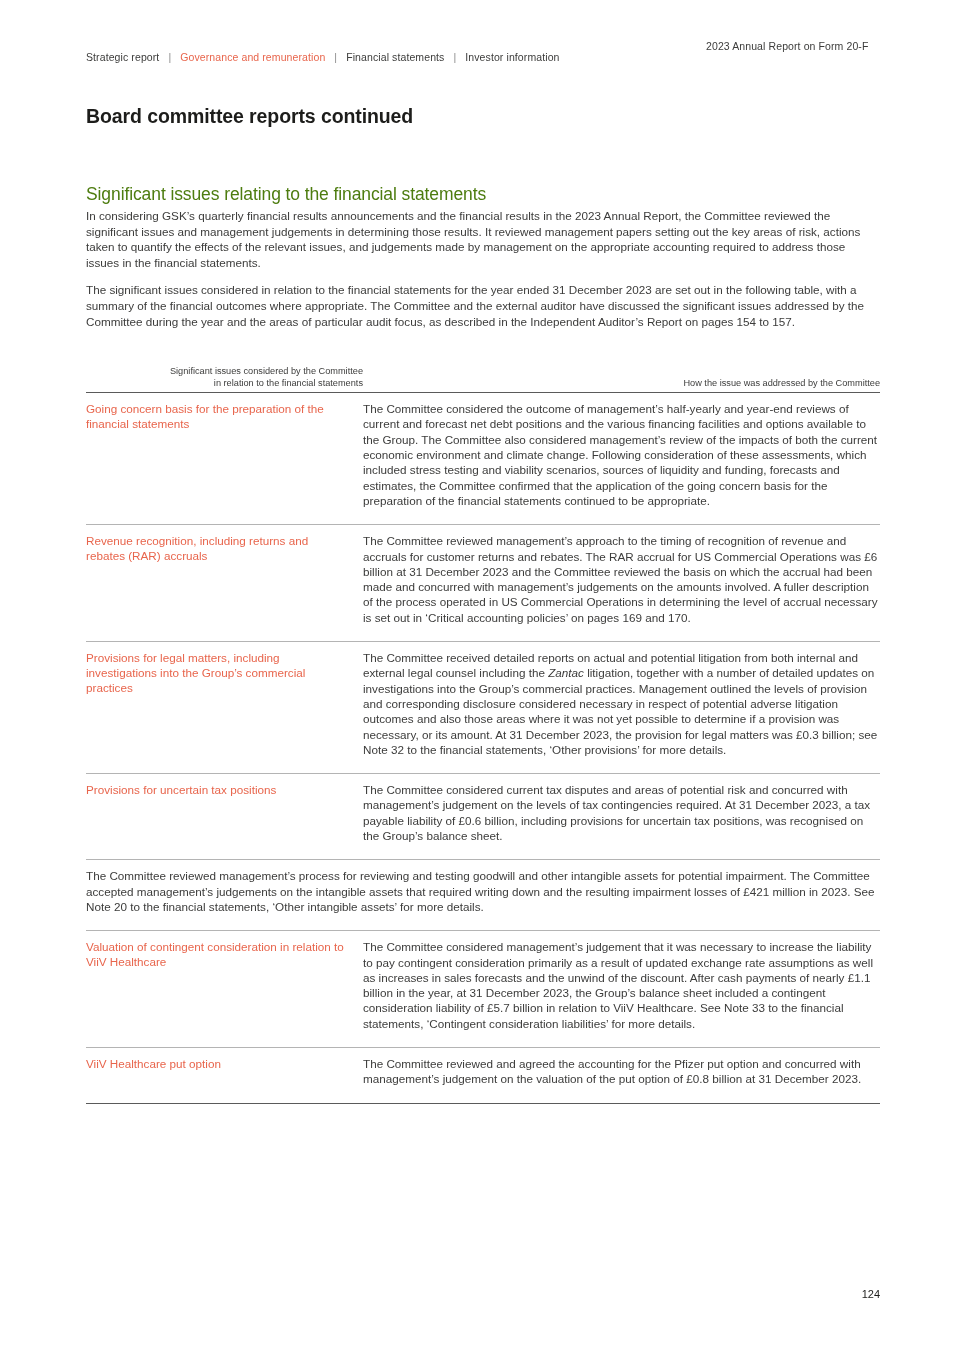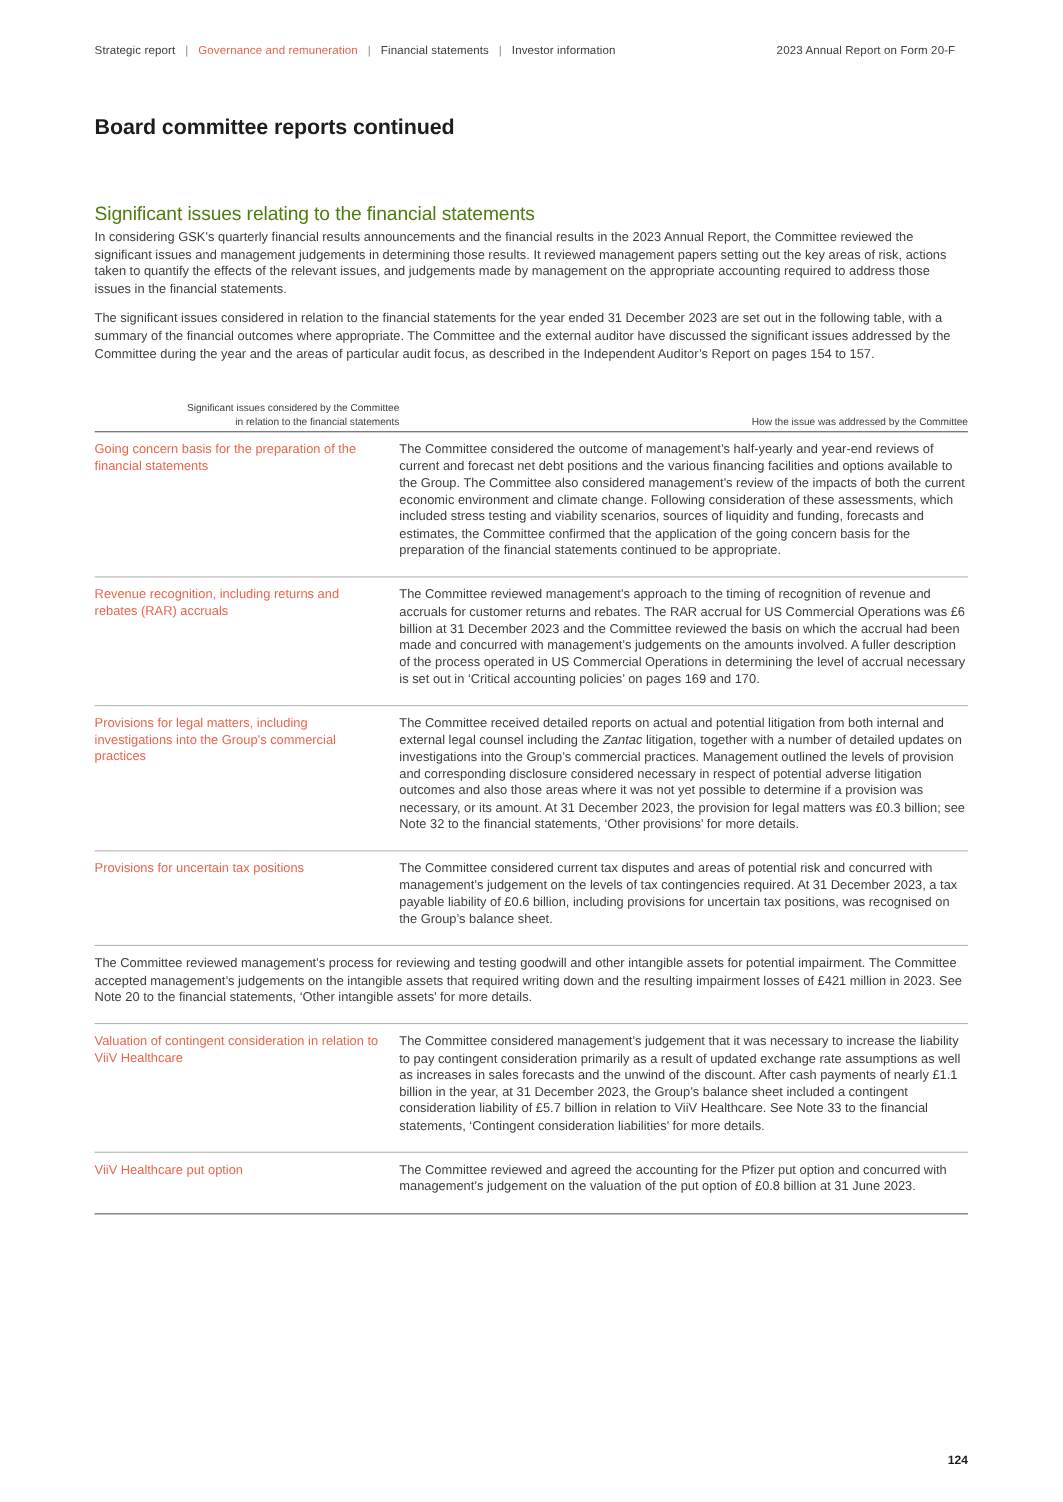--- a/index.html
+++ b/index.html
@@ -31,20 +31,21 @@
     display: flex;
     align-items: baseline;
     font-size: 10.5px;
     letter-spacing: 0.1px;
     color: #3c3c3b;
   }
   .runhead .nav {
     display: flex;
     align-items: baseline;
     flex: 0 0 auto;
+    margin-top: 11px;
   }
   .runhead .nav-item { white-space: nowrap; }
   .runhead .nav-item.active { color: #e8654c; }
   .runhead .sep {
     color: #8d8d8d;
     padding: 0 9px;
   }
   .runhead .doc-title {
     position: absolute;
     left: 620px;
@@ -140,25 +141,25 @@
     font-size: 11.7px;
     line-height: 15.3px;
     color: #3c3c3b;
   }
   .tbl-row .response em { font-style: italic; }
 
   
   .folio {
     position: absolute;
     left: 845px;
-    top: 1322px;
+    top: 1288px;
     width: 35px;
     text-align: right;
     font-size: 11px;
-    font-weight: bold;
+    font-weight: normal;
     color: #1d1d1b;
   }
 </style>
 </head>
 <body>
 
 <div class="page">
 
   <div class="runhead">
     <div class="nav">
@@ -216,20 +217,20 @@
       <div class="response">The Committee reviewed management’s process for reviewing and testing goodwill and other intangible assets for potential impairment. The Committee accepted management’s judgements on the intangible assets that required writing down and the resulting impairment losses of £421 million in 2023. See Note 20 to the financial statements, ‘Other intangible assets’ for more details.</div>
     </div>
 
     <div class="tbl-row">
       <div class="issue">Valuation of contingent consideration in relation to ViiV Healthcare</div>
       <div class="response">The Committee considered management’s judgement that it was necessary to increase the liability to pay contingent consideration primarily as a result of updated exchange rate assumptions as well as increases in sales forecasts and the unwind of the discount. After cash payments of nearly £1.1 billion in the year, at 31 December 2023, the Group’s balance sheet included a contingent consideration liability of £5.7 billion in relation to ViiV Healthcare. See Note 33 to the financial statements, ‘Contingent consideration liabilities’ for more details.</div>
     </div>
 
     <div class="tbl-row">
       <div class="issue">ViiV Healthcare put option</div>
-      <div class="response">The Committee reviewed and agreed the accounting for the Pfizer put option and concurred with management’s judgement on the valuation of the put option of £0.8 billion at 31 June 2023.</div>
+      <div class="response">The Committee reviewed and agreed the accounting for the Pfizer put option and concurred with management’s judgement on the valuation of the put option of £0.8 billion at 31 December 2023.</div>
     </div>
 
   </div>
 
   <div class="folio">124</div>
 
 </div>
 
 </body></html>

